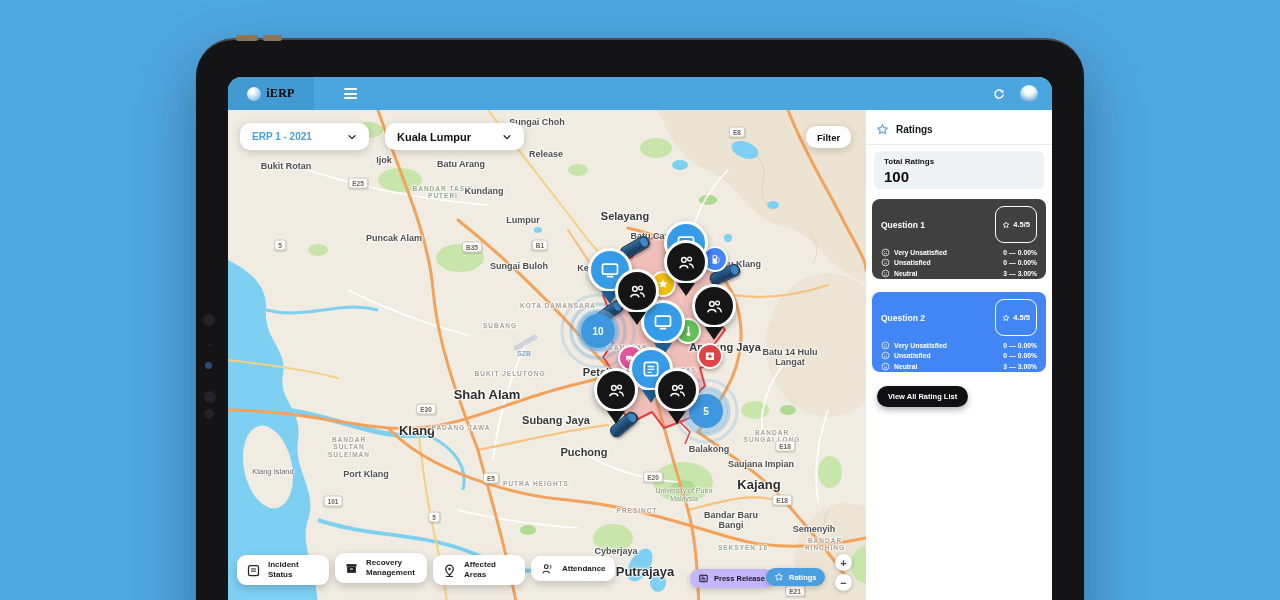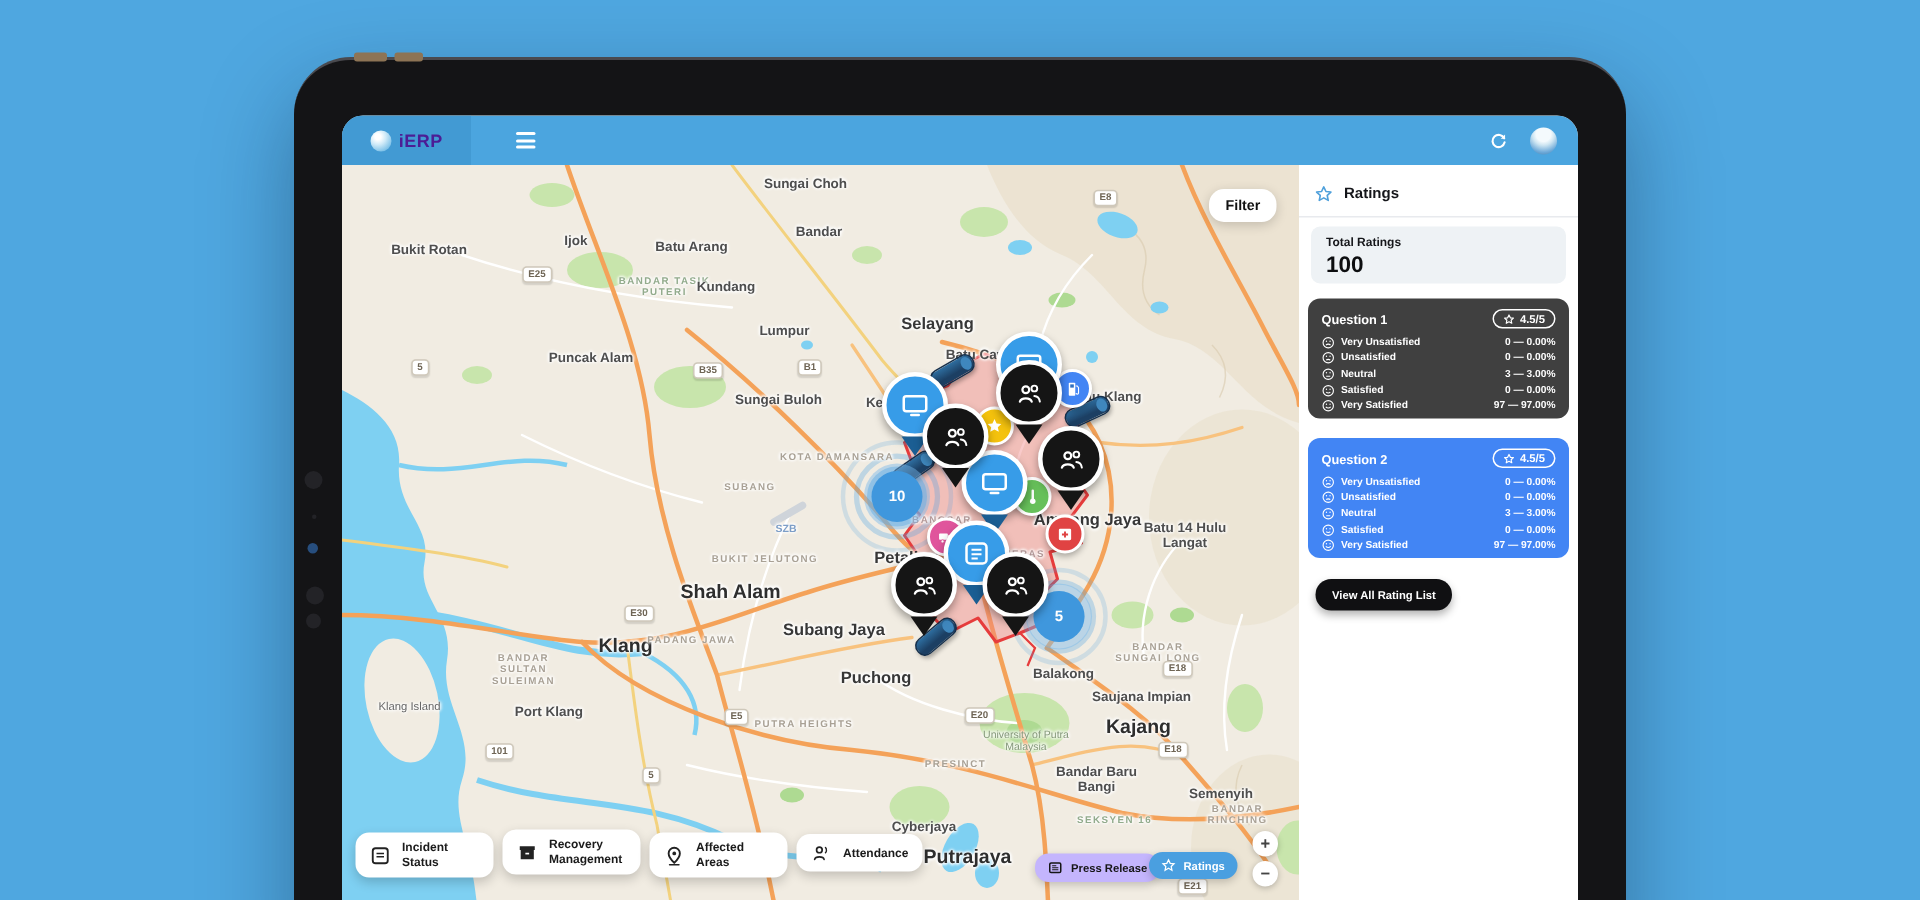--- a/index.html
+++ b/index.html
@@ -16,21 +16,21 @@
   
   .screen { position:absolute; left:32px; top:37px; width:824px; height:563px;
             background:#f1ece2; border-radius:14px 14px 0 0; overflow:hidden; }
 
   
   .topbar { position:absolute; left:0; top:0; width:824px; height:33px; background:#4BA5DF; z-index:40; }
   .logo-block { position:absolute; left:0; top:0; width:86px; height:33px; background:#429AD3;
                 display:flex; align-items:center; justify-content:center; gap:5px; }
   .logo-sphere { width:14px; height:14px; border-radius:50%;
                  background:radial-gradient(circle at 35% 30%, #ffffff 15%, #cfeaf8 40%, #7fc2e8 75%, #5aa6d6); }
-  .logo-text { color:#4c1d95; font-weight:bold; font-size:12px; letter-spacing:.3px; }
+  .logo-text { color:#000000; font-weight:bold; font-size:12px; letter-spacing:.3px;font-family:Liberation Serif, serif; }
   .hamburger { position:absolute; left:116px; top:11px; width:13px; cursor:pointer; }
   .hamburger i { display:block; height:2px; background:#fff; border-radius:1px; margin-bottom:2.5px; }
   .topbar-right { position:absolute; right:14px; top:0; height:33px; display:flex; align-items:center; gap:14px; }
   .avatar { width:18px; height:18px; border-radius:50%;
             background:radial-gradient(circle at 50% 25%, #f4fafd 30%, #cfe6f2 45%, #6ba8d8 75%, #48789f); }
 
   
   .map { position:absolute; left:0; top:33px; width:638px; height:530px; overflow:hidden; }
   .map svg.base { position:absolute; left:0; top:0; }
 
@@ -98,21 +98,21 @@
   .sb-title { font-size:10px; font-weight:bold; color:#15161a; }
   .sb-div { position:absolute; left:0; top:34px; width:186px; height:1px; background:#e8eaee; }
   .total-card { position:absolute; left:8px; top:41px; width:170px; height:38px; background:#eef2f5; border-radius:6px; padding:6px 10px; }
   .total-label { font-size:8px; font-weight:bold; color:#15161a; }
   .total-value { font-size:15px; font-weight:bold; color:#0d0e10; margin-top:2px; }
   .qcard { position:absolute; left:6px; width:174px; height:80px; border-radius:8px; padding:7px 9px; color:#fff; }
   .qcard.teal { top:89px; background:#404040; }
   .qcard.blue { top:182px; background:#4285F4; }
   .q-head { display:flex; align-items:center; justify-content:space-between; margin-bottom:4px; }
   .q-title { font-size:8.5px; font-weight:bold; }
-  .q-score { display:flex; align-items:center; gap:3px; border:1.5px solid #fff; border-radius:9px; padding:1px 6px;
+  .q-score { display:flex; align-items:center; gap:3px; border:1.5px solid #fff; border-radius:9px; padding:13px 6px;
              font-size:7.5px; font-weight:bold; }
   .q-row { display:flex; align-items:center; justify-content:space-between; height:10.6px; }
   .q-left { display:flex; align-items:center; gap:4px; font-size:6.8px; font-weight:bold; }
   .q-val { font-size:6.8px; font-weight:bold; }
   .view-all { position:absolute; left:11px; top:276px; background:#101012; color:#fff; border:none;
               border-radius:12px; padding:6px 11px; font-size:7.5px; font-weight:bold; cursor:pointer;
               box-shadow:0 3px 6px rgba(0,0,0,.3); font-family:"Liberation Sans",sans-serif; }
 </style>
 </head>
 <body>
@@ -230,21 +230,21 @@
             <circle cx="370" cy="221" r="18" stroke-width="4" opacity=".45"></circle>
             <circle cx="370" cy="221" r="27" stroke-width="3.5" opacity=".3"></circle>
             <circle cx="370" cy="221" r="36" stroke-width="3" opacity=".2"></circle>
             <circle cx="478" cy="301" r="15" stroke-width="4" opacity=".45"></circle>
             <circle cx="478" cy="301" r="23" stroke-width="3.5" opacity=".3"></circle>
             <circle cx="478" cy="301" r="31" stroke-width="3" opacity=".2"></circle>
           </g>
         </svg>
 
         <span class="ml city-sm" style="left:309px;top:12px">Sungai Choh</span>
-        <span class="ml city-sm" style="left:318px;top:44px">Bandar</span>
+        <span class="ml city-sm" style="left:318px;top:44px">Release</span>
         <span class="ml city-sm" style="left:295px;top:110px">Lumpur</span>
         <span class="ml city-sm" style="left:156px;top:50px">Ijok</span>
         <span class="ml city-sm" style="left:58px;top:56px">Bukit Rotan</span>
         <span class="ml city-sm" style="left:233px;top:54px">Batu Arang</span>
         <span class="ml caps caps-green wrap" style="left:215px;top:82px">BANDAR TASIK PUTERI</span>
         <span class="ml city-sm" style="left:256px;top:81px">Kundang</span>
         <span class="ml city-sm" style="left:166px;top:128px">Puncak Alam</span>
         <span class="ml city-md" style="left:397px;top:106px">Selayang</span>
         <span class="ml city-sm" style="left:427px;top:126px">Batu Caves</span>
         <span class="ml city-sm" style="left:291px;top:156px">Sungai Buloh</span>
@@ -395,20 +395,32 @@
         </div>
         <div class="pin pin-black" style="left:427px;top:258px">
           <svg width="21" height="21" viewBox="0 0 24 24">
               <circle cx="9" cy="9" r="2.6" fill="none" stroke="#fff" stroke-width="1.7"></circle>
               <circle cx="15.5" cy="8" r="2.2" fill="none" stroke="#fff" stroke-width="1.5"></circle>
               <path d="M4.5 18c1-3.4 8-3.4 9 0" fill="none" stroke="#fff" stroke-width="1.7" stroke-linecap="round"></path>
               <path d="M15.5 13.7c2.3.2 3.8 1.6 4.2 4.3" fill="none" stroke="#fff" stroke-width="1.5" stroke-linecap="round"></path>
             </svg>
         </div>
 
+        <div class="dd" style="left:12px;top:13px;width:129px">
+          <span class="dd-label-blue">ERP 1 - 2021</span>
+          <svg width="10" height="10" viewBox="0 0 24 24">
+              <path d="M5 9l7 7 7-7" fill="none" stroke="#222" stroke-width="3" stroke-linecap="round"></path>
+            </svg>
+        </div>
+        <div class="dd" style="left:157px;top:13px;width:139px">
+          <span class="dd-label-dark">Kuala Lumpur</span>
+          <svg width="10" height="10" viewBox="0 0 24 24">
+              <path d="M5 9l7 7 7-7" fill="none" stroke="#222" stroke-width="3" stroke-linecap="round"></path>
+            </svg>
+        </div>
         <div class="filter-btn" style="left:578px;top:16px">Filter</div>
 
         <div class="tbtn" style="left:9px;top:445px">
           <svg width="15" height="15" viewBox="0 0 24 24">
               <rect x="4" y="4" width="16" height="16" rx="3" fill="none" stroke="#222" stroke-width="2"></rect>
               <path d="M8 9.5h8M8 13h8" stroke="#222" stroke-width="1.6"></path>
             </svg>
           <span class="lbl">Incident Status</span>
         </div>
         <div class="tbtn" style="left:107px;top:443px">

